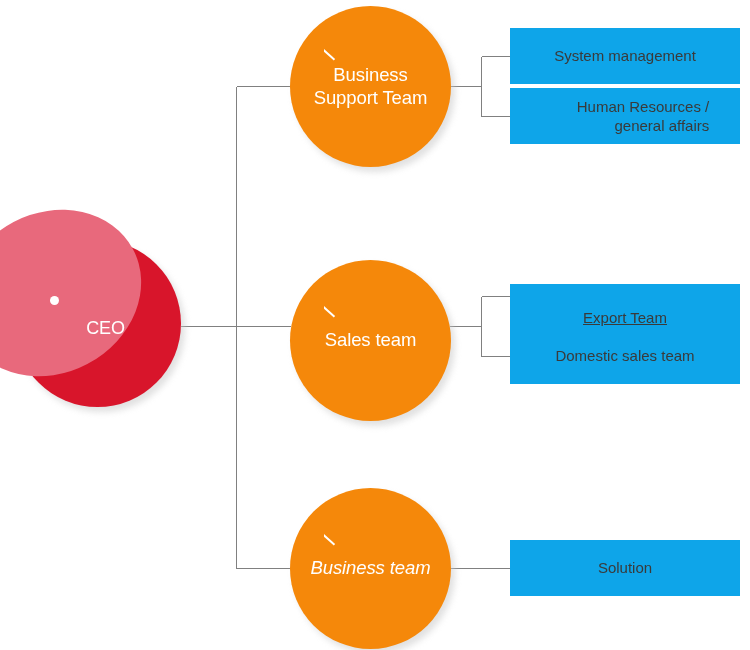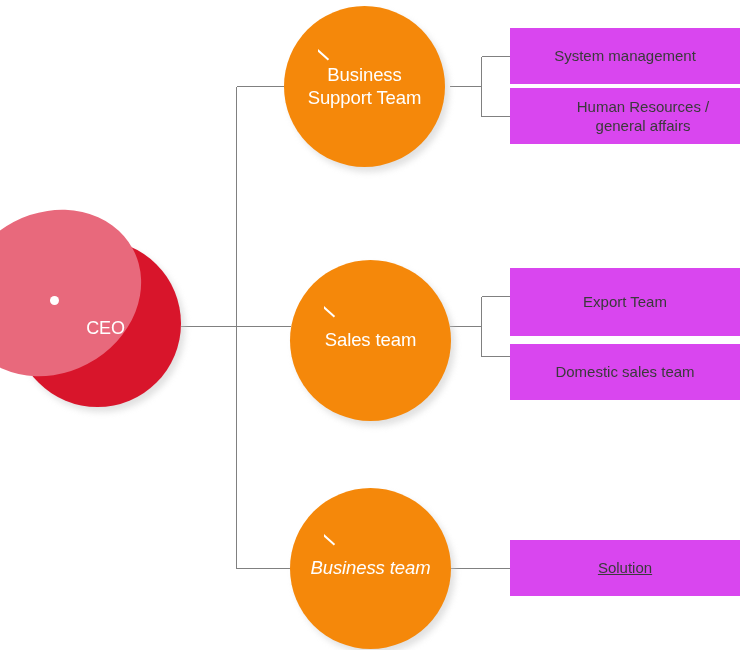--- a/index.html
+++ b/index.html
@@ -120,49 +120,49 @@
     width: 15px;
     height: 1.6px;
     background: #ffffff;
     transform: rotate(42deg);
     transform-origin: 0 0;
   }
   .node-orange .circle-label {
     font-size: 18.5px;
   }
 
-  #node-bst { left: 284px; top:   6px; width: 161px; height: 161px; text-align: center; }
+  #node-bst { left: 290px; top:   6px; width: 161px; height: 161px; text-align: center; }
   #node-sales { left: 290px; top: 260px; width: 161px; height: 161px; }
   #node-bizteam { left: 290px; top: 488px; width: 161px; height: 161px; font-style: italic; }
 
   #node-bst .tick-mark    { left: 34px; top: 42px; }
   #node-sales .tick-mark  { left: 34px; top: 45px; }
   #node-bizteam .tick-mark{ left: 34px; top: 45px; }
 
   
   .leaf-box {
     position: absolute;
-    background: #d946ef;
+    background: #0ea5e9;
     display: flex;
     align-items: center;
     justify-content: center;
-    text-align: center;
+    text-align: right;
     color: #3a3a3a;
     font-size: 15px;
     line-height: 1.3;
     box-sizing: border-box;
     padding: 0 8px;
   }
   .leaf-box .leaf-text { display: block; }
 
   #leaf-sysmgmt { left: 510px; top:  28px; width: 230px; height: 56px; }
   #leaf-hr      { left: 510px; top:  88px; width: 230px; height: 56px; }
-  #leaf-export  { left: 510px; top: 268px; width: 230px; height: 68px; }
-  #leaf-domestic{ left: 510px; top: 328px; width: 230px; height: 56px; margin-top: 16px; }
-  #leaf-solution{ left: 510px; top: 540px; width: 230px; height: 56px; text-decoration: underline; }
+  #leaf-export  { left: 510px; top: 284px; width: 230px; height: 68px; text-decoration: underline; }
+  #leaf-domestic{ left: 510px; top: 328px; width: 230px; height: 56px; }
+  #leaf-solution{ left: 510px; top: 540px; width: 230px; height: 56px; }
 </style>
 </head>
 <body>
 
 <div id="chart-root">
 
   <svg id="connector-layer" viewBox="0 0 750 650">
     <g stroke="#808080" stroke-width="1.1" fill="none" shape-rendering="crispEdges">
 
       <line x1="181" y1="326.5" x2="236.5" y2="326.5"></line>

